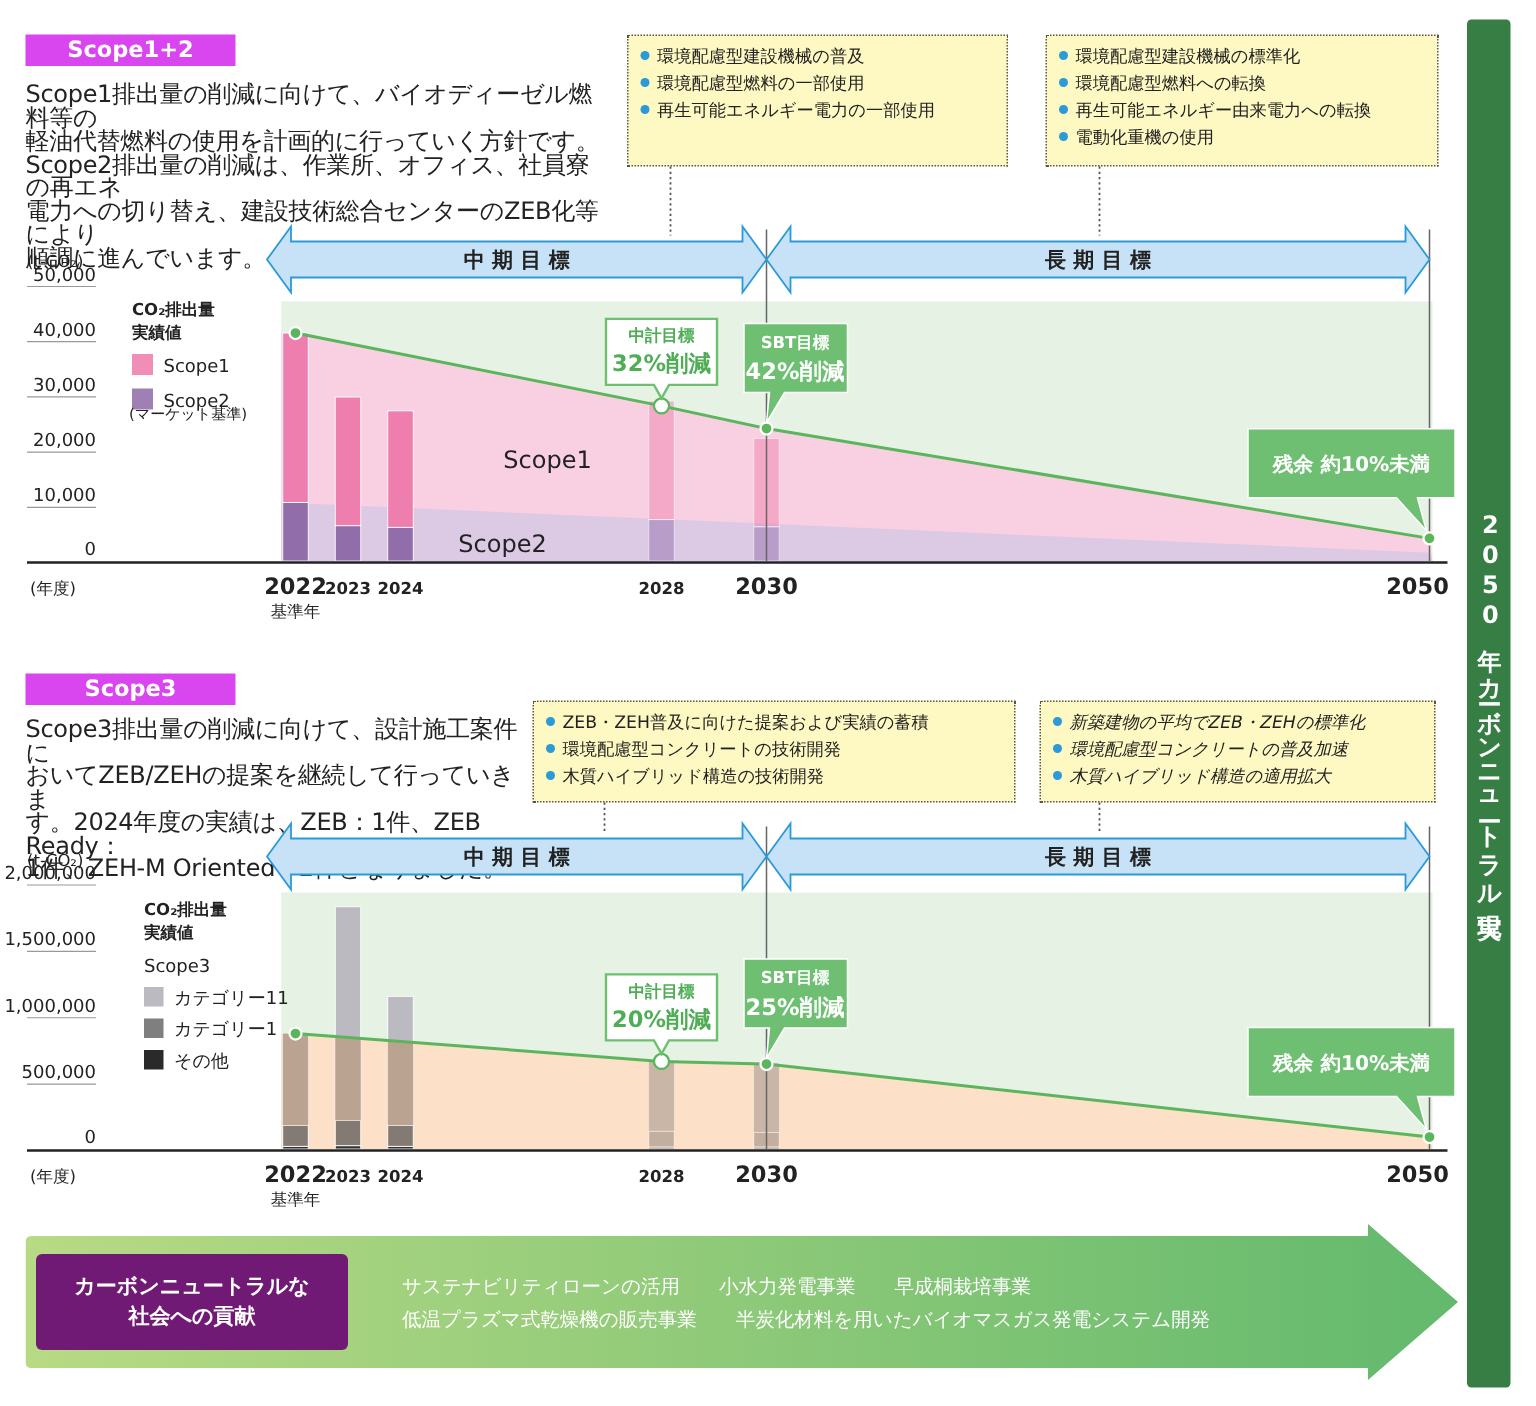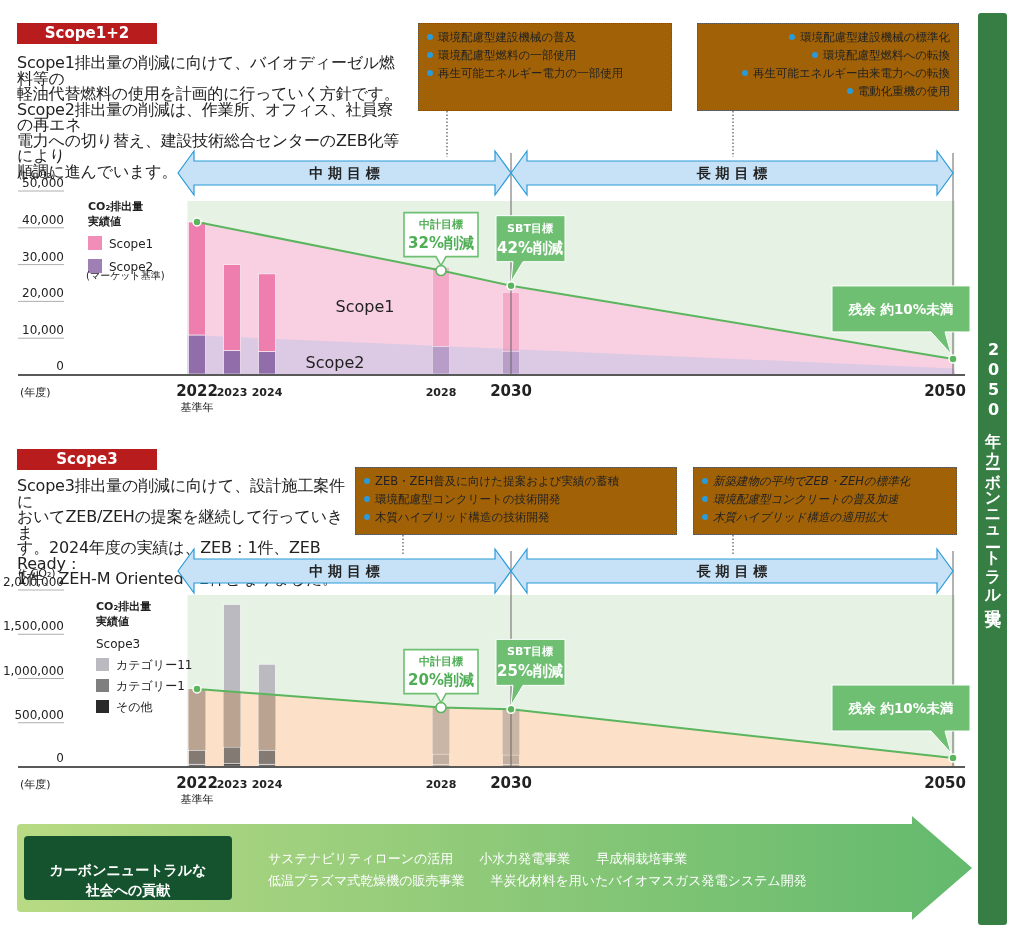--- a/index.html
+++ b/index.html
@@ -1,44 +1,44 @@
 <!DOCTYPE html>
 <html><head>
 <meta charset="utf-8">
 <style>
   html,body{margin:0;padding:0;background:#fff;}
   body{width:1024px;height:937px;position:relative;overflow:hidden;font-family:"DejaVu Sans","Liberation Sans",sans-serif;color:#222;}
   .abs{position:absolute;}
-  .scope-tag{background:#b91c1c;color:#fff;font-weight:bold;font-size:15px;text-align:center;line-height:21px;height:21px;width:140px;}
+  .scope-tag{background:#d946ef;color:#fff;font-weight:bold;font-size:15px;text-align:center;line-height:21px;height:21px;width:140px;}
   .desc{font-size:16px;line-height:15.5px;color:#222;white-space:pre-line;letter-spacing:-0.2px;}
-  .dbox{border:1.3px dotted #555;background:#a16207;font-size:11.5px;line-height:18px;padding:4px 8px;box-sizing:border-box;}
+  .dbox{border:1.3px dotted #555;background:#fef9c3;font-size:11.5px;line-height:18px;padding:4px 8px;box-sizing:border-box;}
   .dbox .it{white-space:nowrap;}
   .dbox .it::before{content:"";display:inline-block;width:6px;height:6px;border-radius:50%;background:#2a9ad8;margin-right:5px;vertical-align:middle;position:relative;top:-1px;}
   svg text{font-family:"DejaVu Sans","Liberation Sans",sans-serif;}
   .side{background:#367e44;color:#fff;font-weight:bold;font-size:16px;writing-mode:vertical-rl;text-orientation:upright;letter-spacing:1px;display:flex;align-items:center;justify-content:center;border-radius:3px;}
-  .contrib-label{background:#14532d;color:#fff;font-weight:bold;font-size:14px;line-height:20px;text-align:center;border-radius:4px;display:flex;flex-direction:column;justify-content:flex-end;}
+  .contrib-label{background:#701a75;color:#fff;font-weight:bold;font-size:14px;line-height:20px;text-align:center;border-radius:4px;display:flex;flex-direction:column;justify-content:center;}
   .contrib-items{color:#fff;font-size:13px;line-height:22px;}
   .contrib-items span{margin-right:26px;white-space:nowrap;text-align:center;}
 </style>
 </head>
 <body>
 
 <div class="abs scope-tag" style="left:17px;top:23px;">Scope1+2</div>
 <div class="abs desc" style="left:17px;top:55px;width:390px;">Scope1排出量の削減に向けて、バイオディーゼル燃料等の
 軽油代替燃料の使用を計画的に行っていく方針です。
 Scope2排出量の削減は、作業所、オフィス、社員寮の再エネ
 電力への切り替え、建設技術総合センターのZEB化等により
 順調に進んでいます。</div>
 
 <div class="abs dbox" style="left:418px;top:23px;width:254px;height:88px;">
   <div class="it">環境配慮型建設機械の普及</div>
   <div class="it">環境配慮型燃料の一部使用</div>
   <div class="it">再生可能エネルギー電力の一部使用</div>
 </div>
-<div class="abs dbox" style="left:697px;top:23px;width:262px;height:88px;text-align:right;">
+<div class="abs dbox" style="left:697px;top:23px;width:262px;height:88px;">
   <div class="it">環境配慮型建設機械の標準化</div>
   <div class="it">環境配慮型燃料への転換</div>
   <div class="it">再生可能エネルギー由来電力への転換</div>
   <div class="it">電動化重機の使用</div>
 </div>
 
 <div class="abs scope-tag" style="left:17px;top:449px;">Scope3</div>
 <div class="abs desc" style="left:17px;top:478px;width:330px;">Scope3排出量の削減に向けて、設計施工案件に
 おいてZEB/ZEHの提案を継続して行っていきま
 す。2024年度の実績は、ZEB：1件、ZEB Ready：

